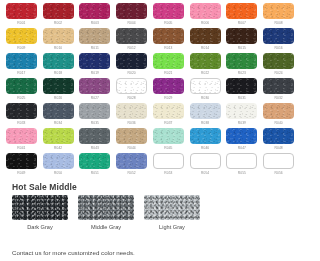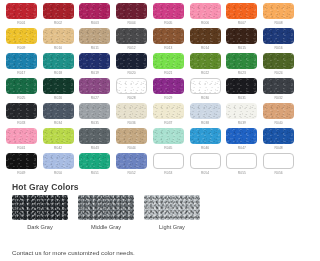--- a/index.html
+++ b/index.html
@@ -364,21 +364,21 @@
       <div class="chip is-empty"></div>
       <div class="chip-label">R055</div>
     </div>
     <div class="swatch-cell">
       <div class="chip is-empty"></div>
       <div class="chip-label">R056</div>
     </div>
   </div>
 
 <div id="hot-sale-section">
-  <div id="hot-sale-title">Hot Gray Colors</div>
+  <div id="hot-sale-title">Hot Sale Middle</div>
   <div id="hot-sale-row">
       <div class="hot-cell">
         <div class="hot-chip" style="background: rgb(46, 51, 56);"></div>
         <div class="hot-label">Dark Gray</div>
       </div>
       <div class="hot-cell">
         <div class="hot-chip" style="background: rgb(107, 114, 119);"></div>
         <div class="hot-label">Middle Gray</div>
       </div>
       <div class="hot-cell">

